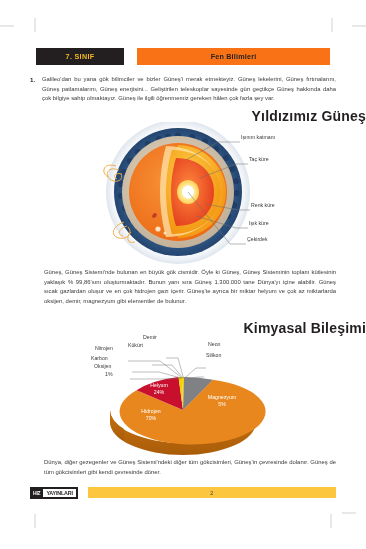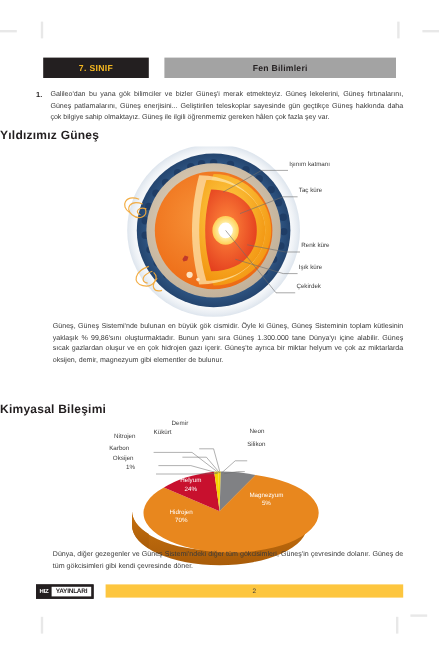--- a/index.html
+++ b/index.html
@@ -21,53 +21,53 @@
   .header{
     position:absolute;left:36px;top:48px;width:294px;height:17px;
     display:flex;
   }
   .hdr-class{
     width:88px;background:#231f20;color:#f5b820;
     font-size:7.2px;font-weight:bold;letter-spacing:.3px;
     display:flex;align-items:center;justify-content:center;
   }
   .hdr-subject{
-    flex:1;margin-left:13px;background:#a3a3a3;color:#231f20;
+    flex:1;margin-left:13px;background:#f97316;color:#231f20;
     font-size:7.2px;font-weight:bold;letter-spacing:.2px;
     display:flex;align-items:center;justify-content:center;
   }
 
   
   .q-block{position:absolute;left:30px;top:75px;width:306px;display:flex;}
   .q-num{width:12px;font-size:6.2px;font-weight:bold;color:#231f20;flex:none;padding-top:.5px;}
   .q-text{
     flex:1;font-size:5.9px;line-height:1.62;color:#3a3a3a;
     text-align:justify;
   }
 
   
   .fig1{position:absolute;left:0;top:108px;width:366px;height:160px;}
   .fig-title{
-    text-align:left;font-size:10px;font-weight:bold;color:#231f20;
+    text-align:right;font-size:14px;font-weight:bold;color:#231f20;
     letter-spacing:.2px;
   }
   .sun-wrap{position:absolute;left:0;top:14px;width:366px;height:146px;}
   .sun-svg{position:absolute;left:0;top:0;}
   .sunlabel{
     position:absolute;font-size:5.2px;color:#3a3a3a;white-space:nowrap;
   }
 
   
   .p-mid{
     position:absolute;left:44px;top:268px;width:292px;
     font-size:5.9px;line-height:1.62;color:#3a3a3a;text-align:justify;
   }
 
   
-  .fig2{position:absolute;left:0;top:336px;width:366px;height:140px;}
+  .fig2{position:absolute;left:0;top:320px;width:366px;height:140px;}
   .pie-wrap{position:absolute;left:0;top:12px;width:366px;height:128px;}
   .pie-svg{position:absolute;left:0;top:0;}
   .pielabel{position:absolute;font-size:5.2px;color:#3a3a3a;white-space:nowrap;}
   .pieslice-label{
     position:absolute;font-size:5.2px;color:#ffffff;white-space:nowrap;
     text-align:center;line-height:1.3;
   }
 
   
   .p-bot{

